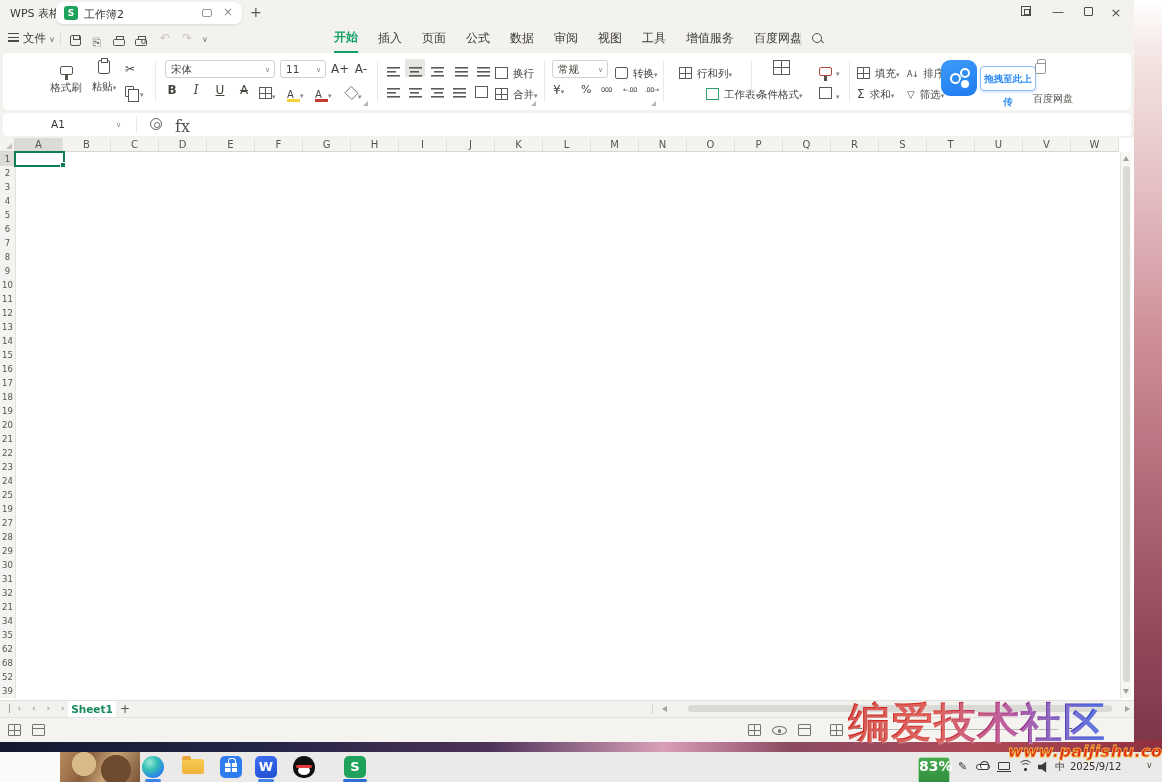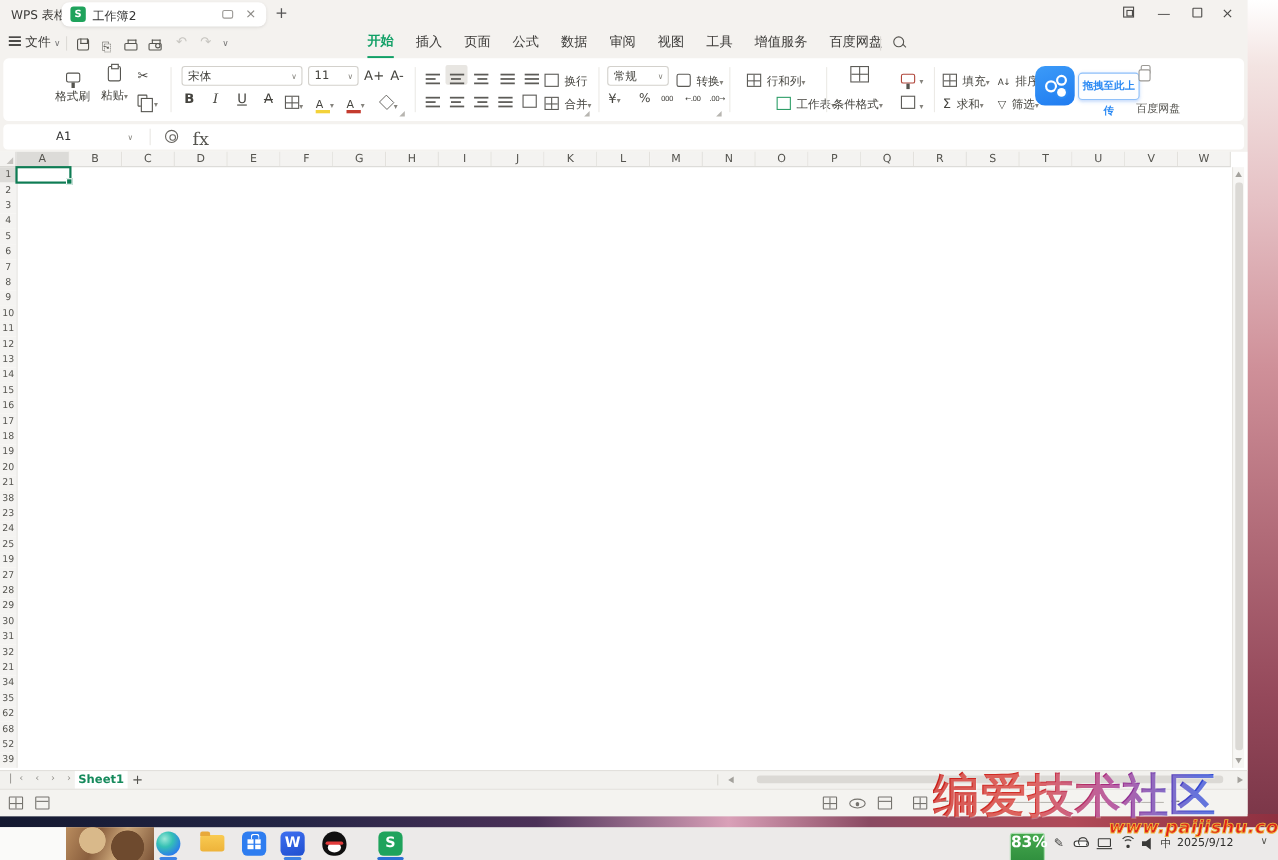--- a/index.html
+++ b/index.html
@@ -387,21 +387,21 @@
         <span class="rowh">12</span>
         <span class="rowh">13</span>
         <span class="rowh">14</span>
         <span class="rowh">15</span>
         <span class="rowh">16</span>
         <span class="rowh">17</span>
         <span class="rowh">18</span>
         <span class="rowh">19</span>
         <span class="rowh">20</span>
         <span class="rowh">21</span>
-        <span class="rowh">38</span>
+        <span class="rowh">22</span>
         <span class="rowh">23</span>
         <span class="rowh">24</span>
         <span class="rowh">25</span>
         <span class="rowh">19</span>
         <span class="rowh">27</span>
         <span class="rowh">28</span>
         <span class="rowh">29</span>
         <span class="rowh">30</span>
         <span class="rowh">31</span>
         <span class="rowh">32</span>

